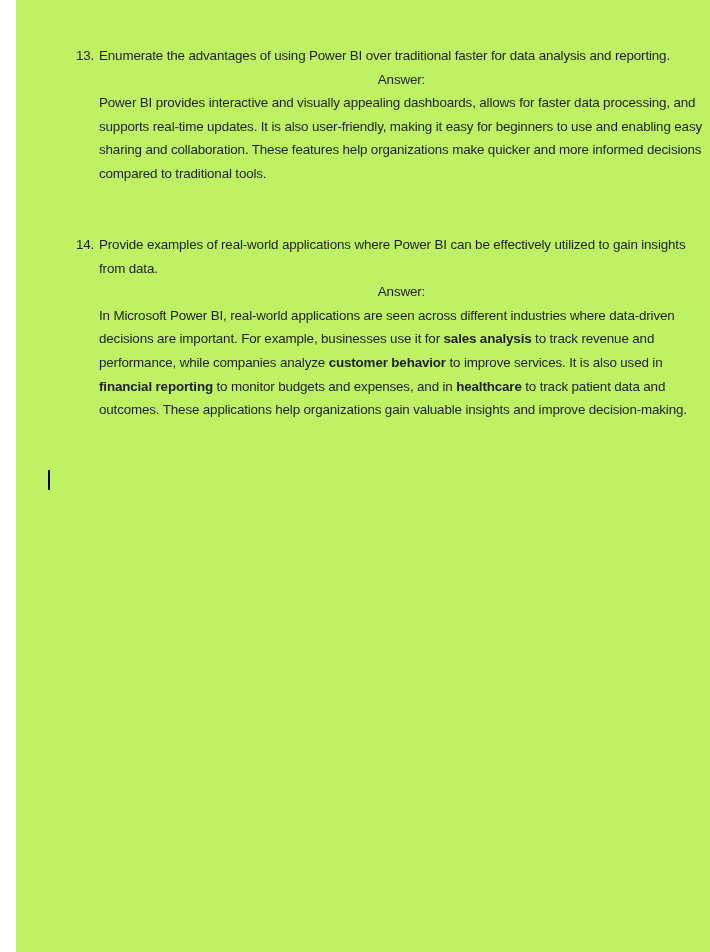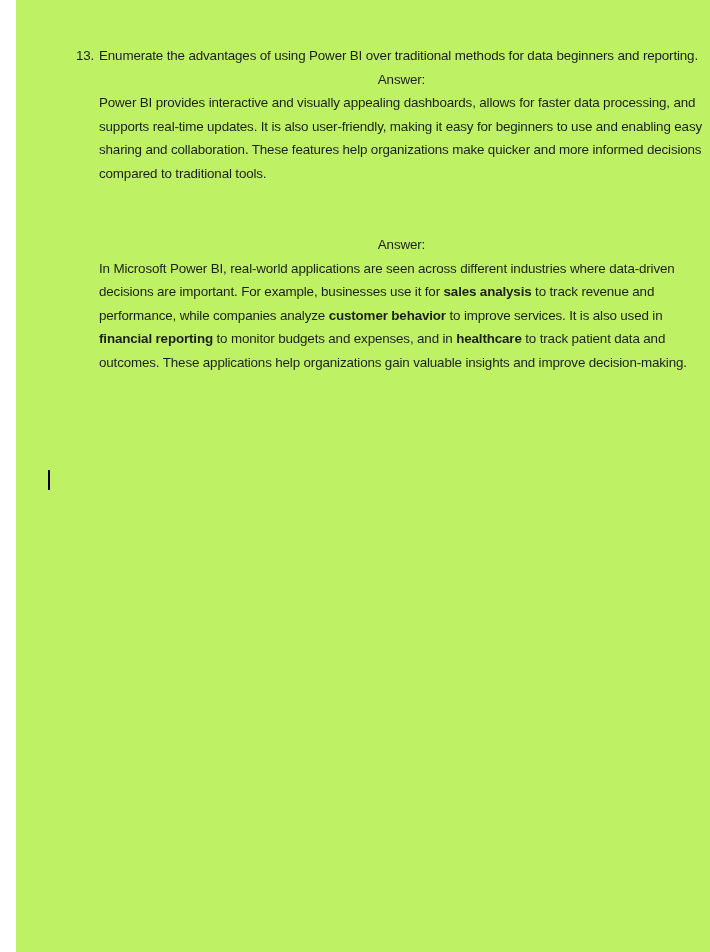--- a/index.html
+++ b/index.html
@@ -64,29 +64,33 @@
     }
   </style>
 </head>
 <body>
 
 <div class="page">
 
   <div class="qa qa-1">
     <div class="q-row">
       <span class="q-num">13.</span>
-      <span class="q-text">Enumerate the advantages of using Power BI over traditional methods for data beginners and reporting.</span>
+      <span class="q-text">Enumerate the advantages of using Power BI over traditional faster for data analysis and reporting.</span>
     </div>
     <div class="indent">
       <span class="answer-label">Answer:</span>
       <div><span>Power BI provides interactive and visually appealing dashboards, allows for faster data processing, and supports real-time updates. It is also user-friendly, making it easy for beginners to use and enabling easy sharing and collaboration. These features help organizations make quicker and more informed decisions compared to traditional tools.</span></div>
     </div>
   </div>
 
   <div class="qa qa-2">
+    <div class="q-row">
+      <span class="q-num">14.</span>
+      <span class="q-text">Provide examples of real-world applications where Power BI can be effectively utilized to gain insights from data.</span>
+    </div>
     <div class="indent">
       <span class="answer-label">Answer:</span>
       <div><span>In Microsoft Power BI, real-world applications are seen across different industries where data-driven decisions are important. For example, businesses use it for </span><b>sales analysis</b><span> to track revenue and performance, while companies analyze </span><b>customer behavior</b><span> to improve services. It is also used in </span><b>financial reporting</b><span> to monitor budgets and expenses, and in </span><b>healthcare</b><span> to track patient data and outcomes. These applications help organizations gain valuable insights and improve decision-making.</span></div>
     </div>
   </div>
 
   <div class="cursor"></div>
 </div>
 
 </body></html>

